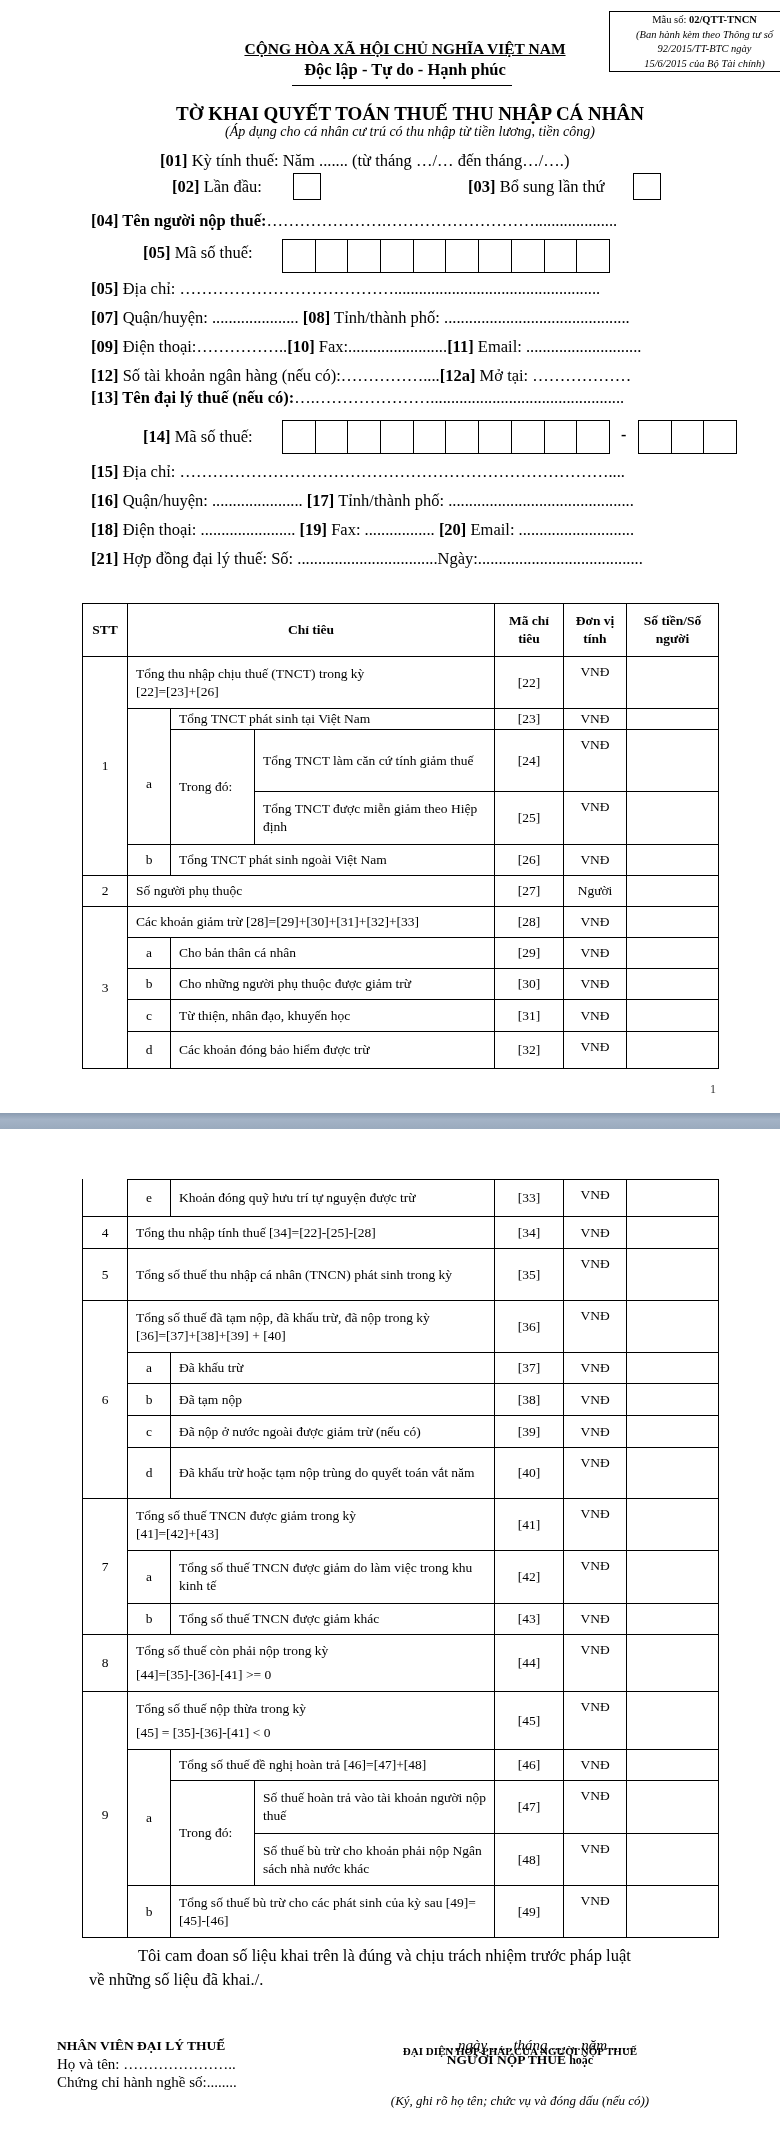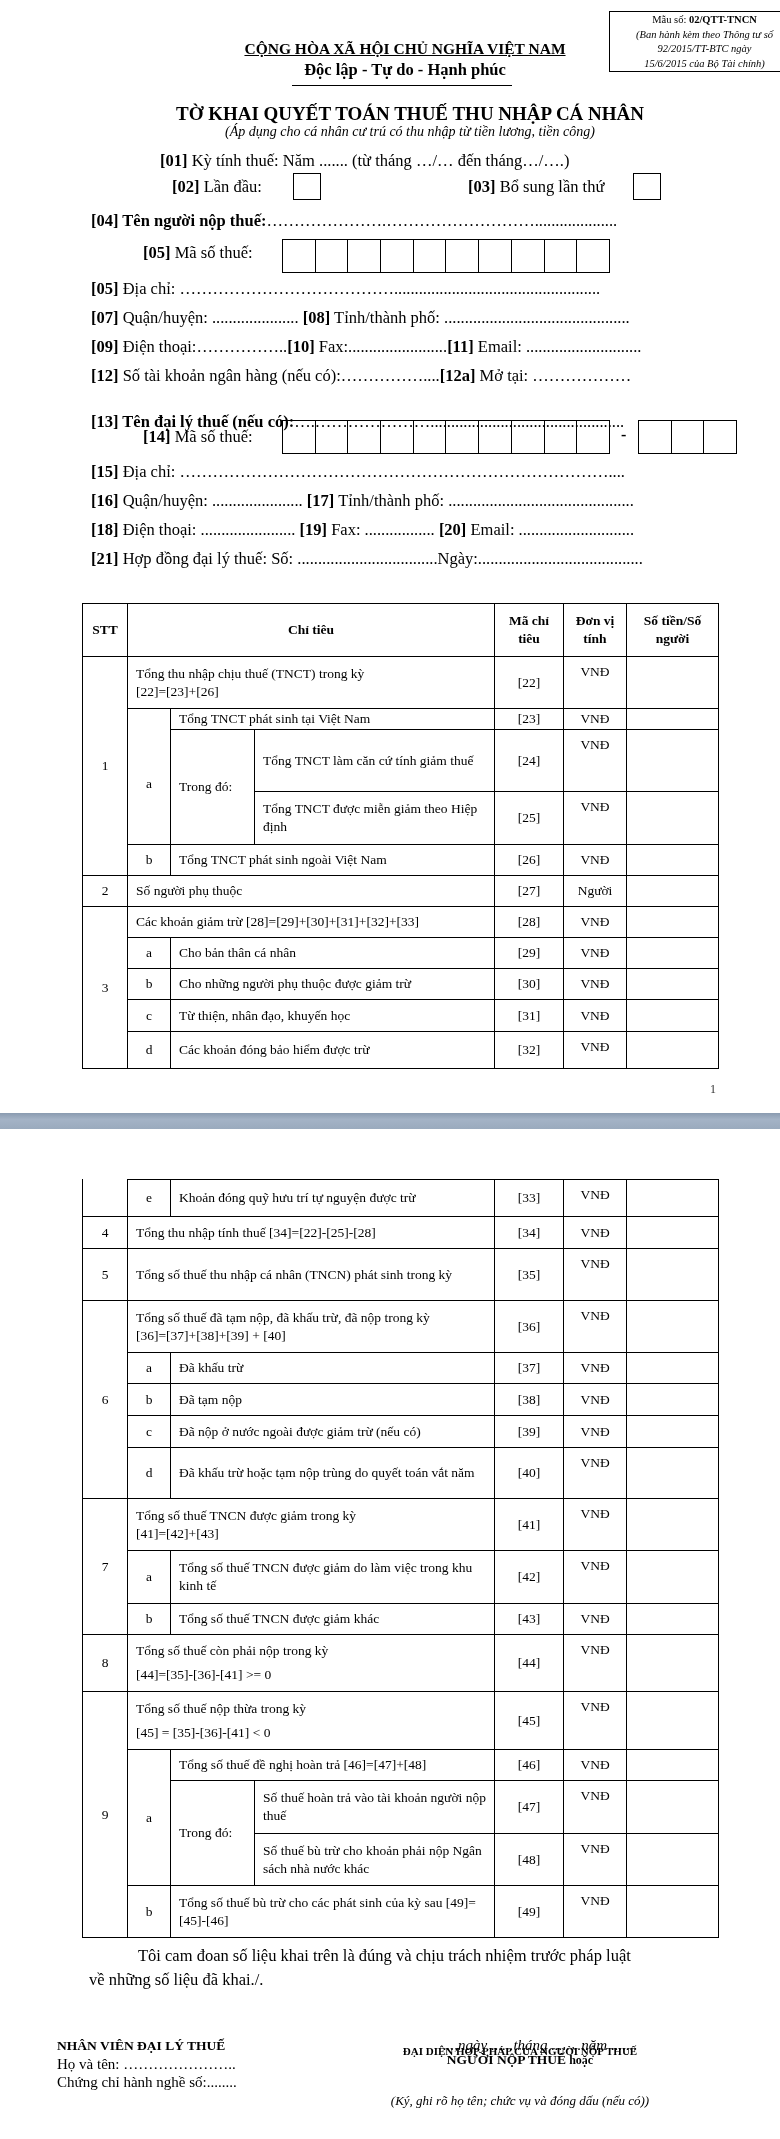--- a/index.html
+++ b/index.html
@@ -80,21 +80,21 @@
 </div>
 
 <div class="fld" style="top:337px;">
   <b>[09]</b><span> Điện thoại:……………..</span><b>[10]</b><span> Fax:........................</span><b>[11]</b><span> Email: ............................</span>
 </div>
 
 <div class="fld" style="top:366px;">
   <b>[12]</b><span> Số tài khoản ngân hàng (nếu có):……………....</span><b>[12a]</b><span> Mở tại: ………………</span>
 </div>
 
-<div class="fld" style="top:412px;">
+<div class="fld" style="top:388px;">
   <b>[13]</b><b> Tên đại lý thuế (nếu có):</b><span>….…………………...............................................</span>
 </div>
 
 <div class="fld" style="left:143px;top:427px;">
   <b>[14]</b><span> Mã số thuế:</span>
 </div>
 <div class="digits" style="left:282px;top:420px;width:328px;height:34px;">
   <span></span>
     <span></span>
     <span></span>

